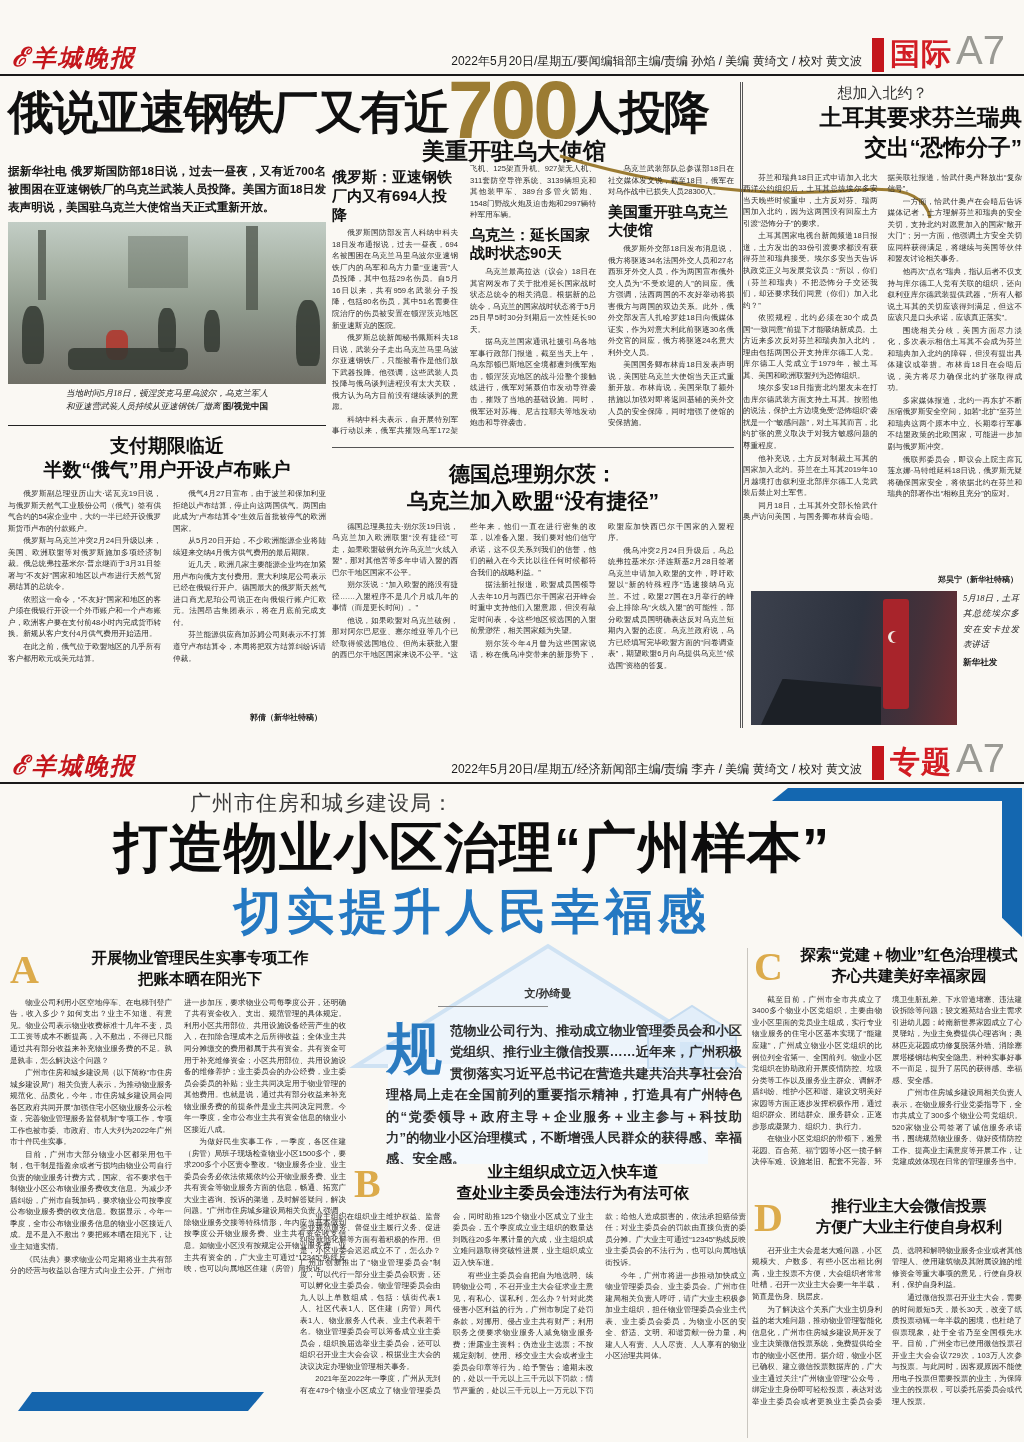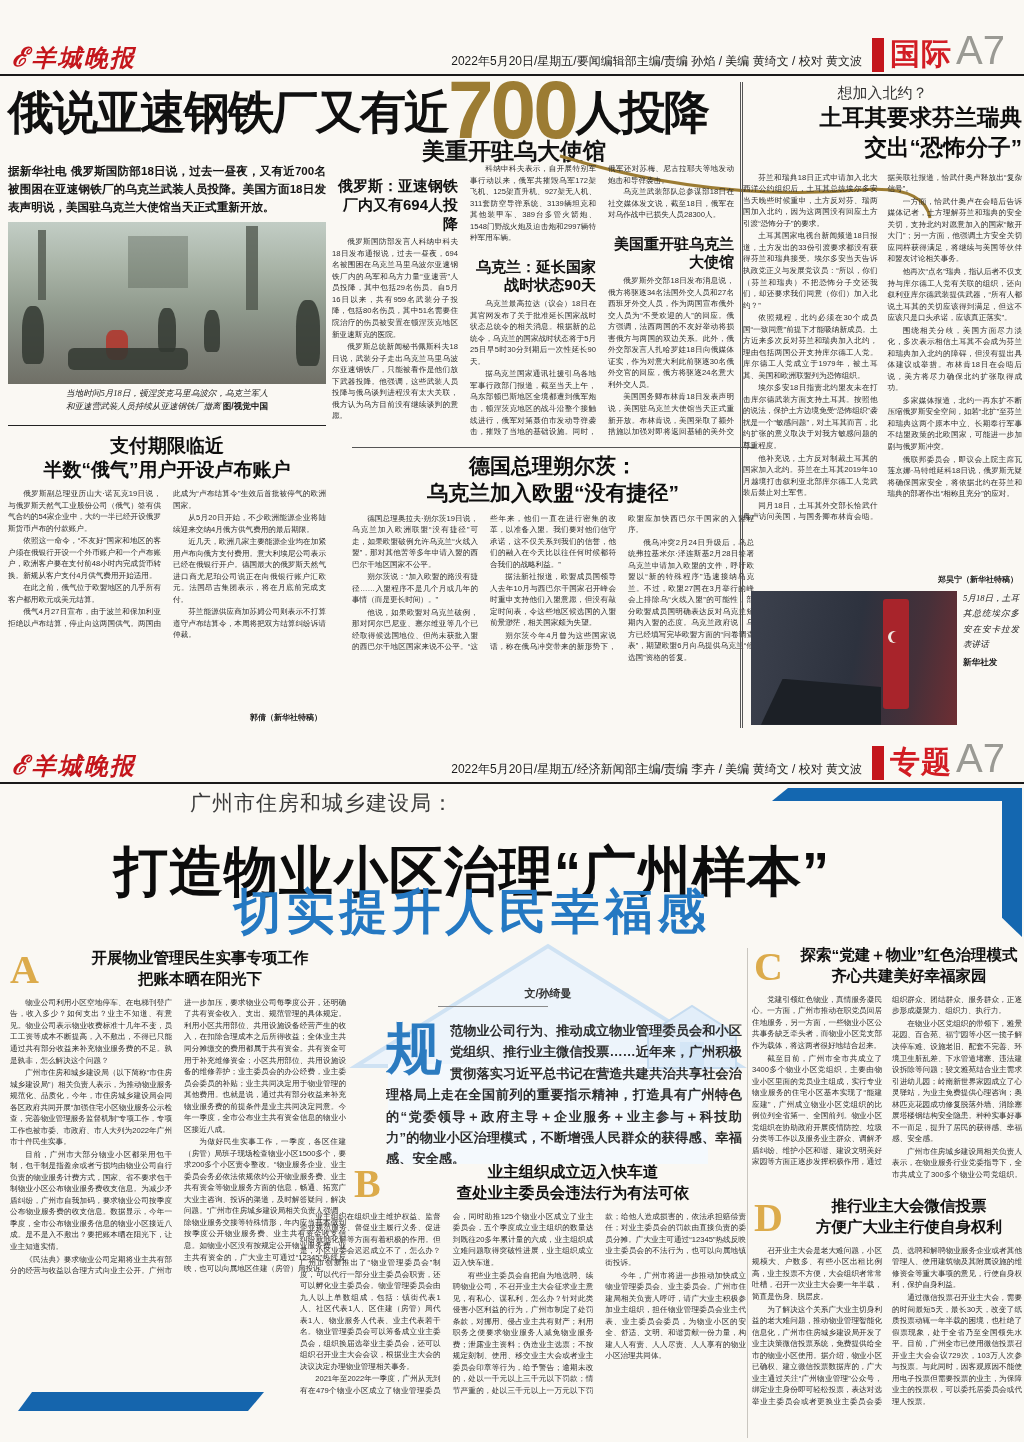--- a/index.html
+++ b/index.html
@@ -16,41 +16,41 @@
   .pageno{position:absolute;left:956px;top:-8px;font-size:40px;font-weight:400;color:#9a9a94;}
   .mastrule{position:absolute;left:0;width:1024px;height:2px;background:#1a1a1a;}
   
   .hl{position:absolute;left:8px;top:82px;width:760px;height:86px;white-space:nowrap;}
   .hl .pre,.hl .post{font-size:46px;font-weight:900;color:#101010;letter-spacing:-2px;vertical-align:baseline;}
   .hl .num{font-size:82px;font-weight:900;color:#9c7c33;letter-spacing:-3px;vertical-align:-10px;line-height:0;}
   .hl-sub{position:absolute;left:422px;top:136px;font-size:23px;font-weight:800;color:#111;}
   .curve{position:absolute;left:540px;top:146px;width:410px;height:74px;}
   
   .para{font-size:7.6px;line-height:1.52;text-align:justify;text-indent:2em;margin:0 0 1px 0;color:#2d2d2d;}
-  .sub-h{font-size:15px;font-weight:800;text-align:right;color:#111;margin:14px 0 3px 0;line-height:1.25;}
+  .sub-h{font-size:15px;font-weight:800;text-align:left;color:#111;margin:5px 0 3px 0;line-height:1.25;}
   .byline{font-size:8px;text-align:right;color:#222;margin-top:2px;padding-right:4px;}
   .byline b{font-weight:800;}
   
   .leftcol{position:absolute;left:8px;top:162px;width:318px;}
   .intro{font-size:11.6px;line-height:1.55;text-align:justify;color:#151515;font-weight:600;}
   .intro .lead-label{font-weight:900;margin-right:4px;}
   .photo1{margin-top:6px;width:318px;height:162px;position:relative;overflow:hidden;
      background:linear-gradient(180deg,#c2cdc5 0%,#a9b4a7 28%,#8f998c 55%,#7e8279 78%,#6f6f66 100%);}
   .ph-tower{position:absolute;background:#4b5248;opacity:.75;}
   .ph-blob{position:absolute;background:#333831;border-radius:40% 40% 20% 20%;opacity:.85;}
   .ph-red{position:absolute;background:#b0392f;border-radius:30%;opacity:.9;}
   .caption{font-size:8.6px;line-height:1.5;text-align:center;color:#222;margin-top:3px;
      font-family:"Liberation Serif","DejaVu Serif",serif;font-style:italic;}
   .caption .credit{font-style:normal;font-weight:900;font-family:"Liberation Sans",sans-serif;}
   .gasbox{margin-top:12px;border-top:1px solid #222;padding-top:8px;}
   .gas-title{font-size:19px;font-weight:900;text-align:center;line-height:1.3;color:#0e0e0e;}
   .gas-body{margin-top:5px;column-count:2;column-gap:12px;height:222px;overflow:hidden;}
   
   .midtop{position:absolute;left:332px;top:163px;width:402px;height:280px;column-count:3;column-gap:12px;overflow:hidden;}
-  .scholz{position:absolute;left:352px;top:447px;width:402px;height:280px;border-top:1px solid #555;padding-top:4px;}
+  .scholz{position:absolute;left:332px;top:447px;width:402px;height:280px;border-top:1px solid #555;padding-top:12px;}
   .scholz-title{font-size:21px;font-weight:900;text-align:center;line-height:1.3;color:#0e0e0e;}
   .scholz-body{margin-top:6px;column-count:3;column-gap:12px;height:212px;overflow:hidden;}
   
   .turkey{position:absolute;left:740px;top:82px;width:282px;height:646px;border-left:3px double #555;box-sizing:border-box;}
   .t-kicker{font-size:15px;color:#333;text-align:center;margin-top:2px;}
   .t-title{font-size:22.5px;font-weight:900;text-align:right;line-height:1.35;color:#0d0d0d;}
   .t-body{margin-top:8px;column-count:2;column-gap:10px;height:400px;overflow:hidden;}
   .photo2row{display:flex;margin-top:6px;margin-left:8px;}
   .photo2{width:206px;height:134px;position:relative;overflow:hidden;
      background:linear-gradient(100deg,#3c414d 0%,#2d323e 50%,#463039 78%,#6e2e33 100%);}
@@ -62,21 +62,21 @@
   .cap2{width:56px;padding-left:6px;font-size:8.6px;line-height:1.8;color:#222;
      font-family:"Liberation Serif","DejaVu Serif",serif;font-style:italic;text-align:justify;}
   .cap2 .credit{display:block;font-style:normal;font-weight:900;font-family:"Liberation Sans",sans-serif;margin-top:2px;}
   
   .ribbon-top{position:absolute;left:772px;top:788px;width:250px;height:13px;background:#1467b0;
      clip-path:polygon(16px 0,100% 0,100% 100%,0 100%);}
   .ribbon-side{position:absolute;left:1002px;top:799px;width:20px;height:138px;background:#1467b0;
      clip-path:polygon(0 0,100% 0,100% 100%,0 86%);}
   .kicker2{position:absolute;left:190px;top:789px;font-size:21px;color:#3b3b3b;letter-spacing:1px;}
   .big-black{position:absolute;left:0;top:812px;width:944px;text-align:center;
-     font-size:54px;font-weight:900;color:#0c0c0c;letter-spacing:1px;margin-top:24px;}
+     font-size:54px;font-weight:900;color:#0c0c0c;letter-spacing:1px;}
   .big-blue{position:absolute;left:0;top:880px;width:944px;text-align:center;
      font-size:48px;font-weight:900;color:#2478c2;letter-spacing:5px;}
   .house{position:absolute;left:348px;top:938px;width:400px;height:228px;z-index:0;}
   .byline2{position:absolute;left:348px;top:986px;width:400px;text-align:center;font-size:11px;font-weight:700;color:#333;z-index:2;}
   .byline2-rule{position:absolute;left:438px;top:1006px;width:110px;height:1px;background:#8a8a8a;z-index:2;}
   .lede{position:absolute;left:386px;top:1020px;width:356px;height:144px;z-index:2;
      font-size:13.2px;line-height:1.62;text-align:justify;color:#2e2e2e;font-weight:600;overflow:hidden;}
   .dropcap{float:left;font-size:56px;line-height:.95;color:#2b7bc0;font-weight:700;margin:2px 8px 0 0;}
   .secblock{position:absolute;}
   .sec-head{position:relative;}
@@ -128,20 +128,21 @@
     <div class="caption">
       <span>当地时间5月18日，顿涅茨克马里乌波尔，乌克兰军人</span><br>
       <span>和亚速营武装人员持续从亚速钢铁厂撤离 </span><span class="credit">图/视觉中国</span>
     </div>
     <div class="gasbox">
       <div class="gas-title">
         <span>支付期限临近</span><br><span>半数“俄气”用户开设卢布账户</span>
       </div>
       <div class="gas-body">
           <p class="para">俄罗斯副总理亚历山大·诺瓦克19日说，与俄罗斯天然气工业股份公司（俄气）签有供气合约的54家企业中，大约一半已经开设俄罗斯货币卢布的付款账户。</p>
+          <p class="para">俄罗斯与乌克兰冲突2月24日升级以来，美国、欧洲联盟等对俄罗斯施加多项经济制裁。俄总统弗拉基米尔·普京继而于3月31日签署与“不友好”国家和地区以卢布进行天然气贸易结算的总统令。</p>
           <p class="para">依照这一命令，“不友好”国家和地区的客户须在俄银行开设一个外币账户和一个卢布账户，欧洲客户要在支付前48小时内完成货币转换。新规从客户支付4月供气费用开始适用。</p>
           <p class="para">在此之前，俄气位于欧盟地区的几乎所有客户都用欧元或美元结算。</p>
           <p class="para">俄气4月27日宣布，由于波兰和保加利亚拒绝以卢布结算，停止向这两国供气。两国由此成为“卢布结算令”生效后首批被停气的欧洲国家。</p>
           <p class="para">从5月20日开始，不少欧洲能源企业将陆续迎来交纳4月俄方供气费用的最后期限。</p>
           <p class="para">近几天，欧洲几家主要能源企业均在加紧用卢布向俄方支付费用。意大利埃尼公司表示已经在俄银行开户。德国最大的俄罗斯天然气进口商尤尼珀公司说正在向俄银行账户汇欧元。法国昂吉集团表示，将在月底前完成支付。</p>
           <p class="para">芬兰能源供应商加苏姆公司则表示不打算遵守卢布结算令，本周将把双方结算纠纷诉请仲裁。</p>
         </div>
       <div class="byline"><b>郭倩（新华社特稿）</b></div>
     </div>
   </div>
@@ -284,21 +285,20 @@
   <div class="colsep"></div>
 
   <div class="secblock" style="left:752px;top:945px;width:270px;">
     <div class="sec-head">
       <div class="sec-letter" style="left:2px;">C</div>
       <div class="sec-title">
         <span>探索“党建＋物业”红色治理模式</span><br><span>齐心共建美好幸福家园</span>
       </div>
     </div>
     <div class="sec-body" style="column-count:2;column-gap:10px;height:188px;">
-        <p class="para">党建引领红色物业，真情服务凝民心。一方面，广州市推动在职党员回居住地服务，另一方面，一些物业小区公共事务缺乏牵头者，而物业小区党支部作为载体，将这两者很好地结合起来。</p>
         <p class="para">截至目前，广州市全市共成立了3400多个物业小区党组织，主要由物业小区里面的党员业主组成，实行专业物业服务的住宅小区基本实现了“能建应建”，广州成立物业小区党组织的比例位列全省第一、全国前列。物业小区党组织在协助政府开展疫情防控、垃圾分类等工作以及服务业主群众、调解矛盾纠纷、维护小区和谐、建设文明美好家园等方面正逐步发挥积极作用，通过组织群众、团结群众、服务群众，正逐步形成凝聚力、组织力、执行力。</p>
         <p class="para">在物业小区党组织的带领下，雅景花园、百合苑、福宁园等小区一揽子解决停车难、设施老旧、配套不完善、环境卫生脏乱差、下水管道堵塞、违法建设拆除等问题；骏文雅苑结合业主需求引进幼儿园；岭南新世界家园成立了心灵驿站，为业主免费提供心理咨询；奥林匹克花园成功修复脱落外墙、消除塞展塔楼钢结构安全隐患。种种实事好事不一而足，提升了居民的获得感、幸福感、安全感。</p>
         <p class="para">广州市住房城乡建设局相关负责人表示，在物业服务行业党委指导下，全市共成立了300多个物业公司党组织。520家物业公司签署了诚信服务承诺书，围绕规范物业服务、做好疫情防控工作、提高业主满意度等开展工作，让党建成效体现在日常的管理服务当中。</p>
       </div>
   </div>
 
   <div class="secblock" style="left:752px;top:1196px;width:270px;">
     <div class="sec-head">
       <div class="sec-letter" style="left:2px;">D</div>
       <div class="sec-title">

